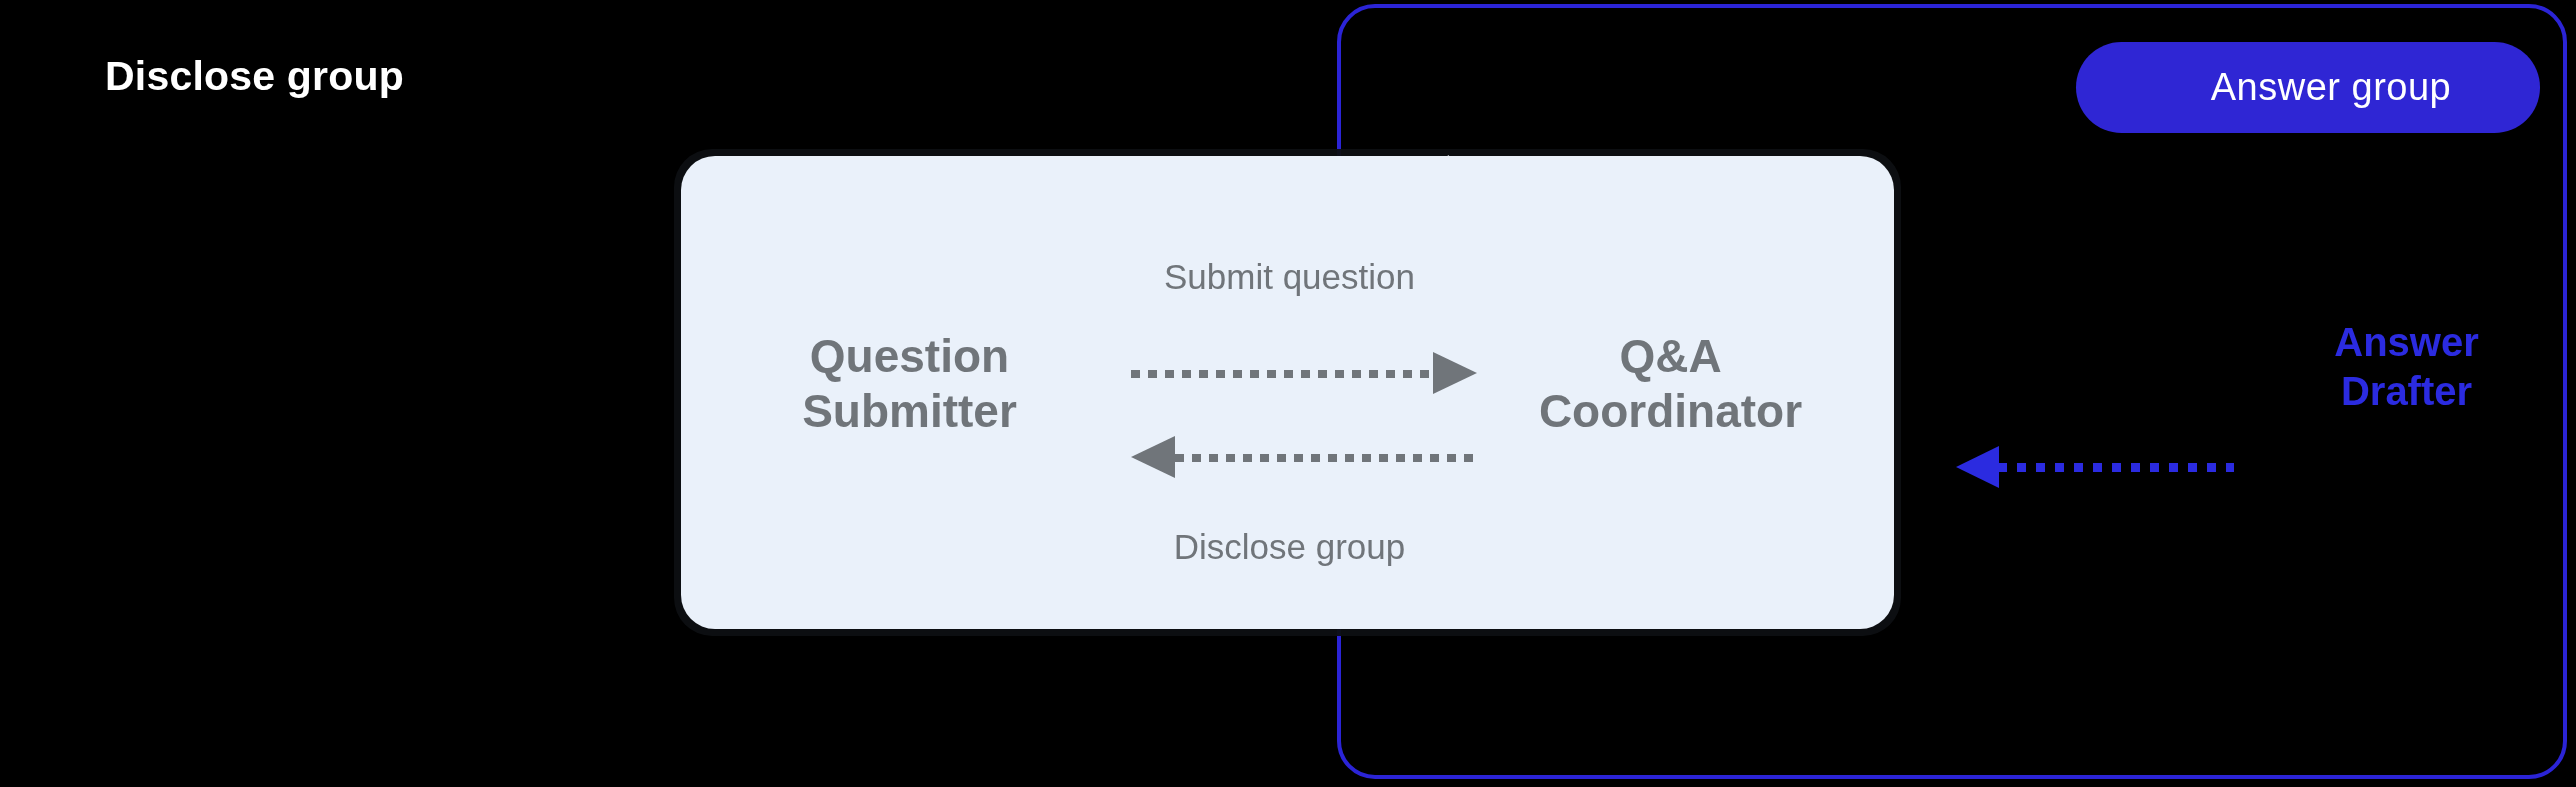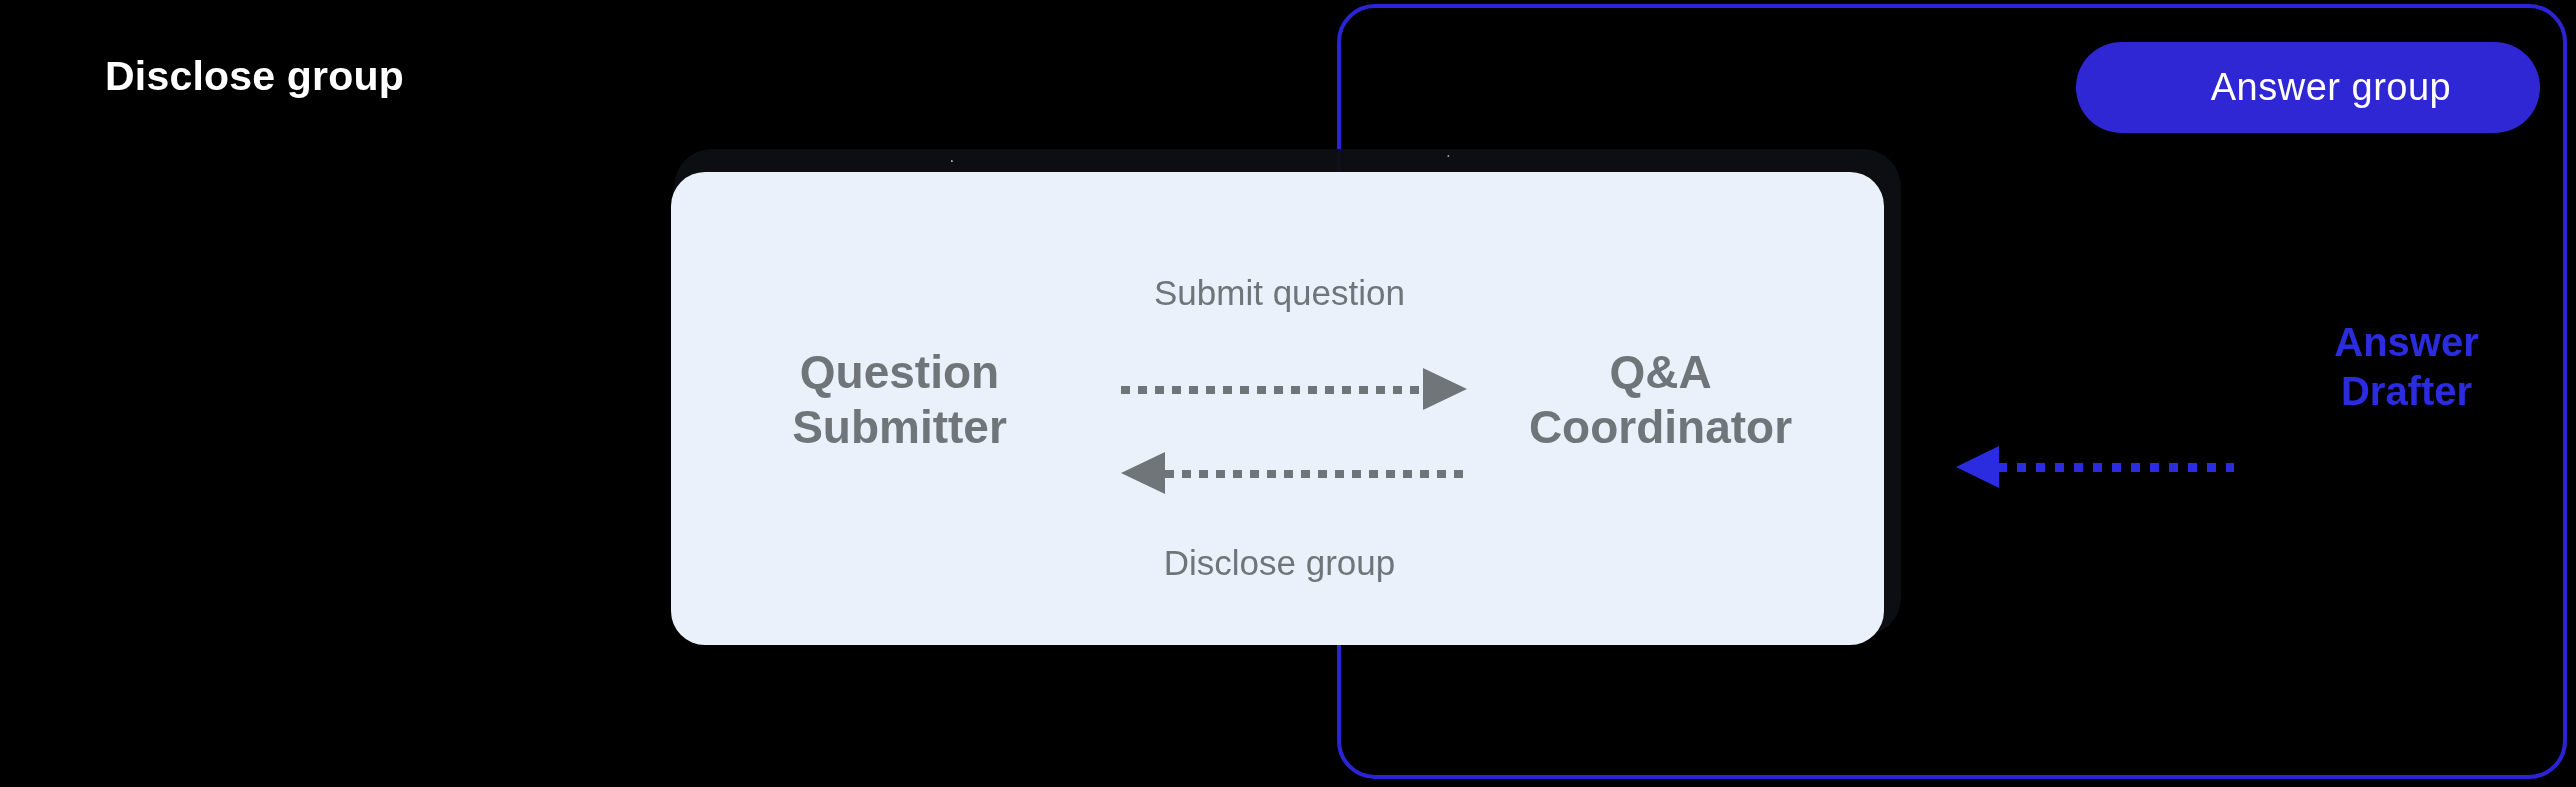--- a/index.html
+++ b/index.html
@@ -103,28 +103,27 @@
       radial-gradient(circle at 97% 52%, #bcc1c7 0.9px, transparent 1.2px),
       radial-gradient(circle at 5% 72%, #d5d9de 0.8px, transparent 1.1px),
       radial-gradient(circle at 18% 95%, #c8ccd2 0.9px, transparent 1.2px),
       radial-gradient(circle at 48% 97%, #dde1e6 0.9px, transparent 1.2px),
       radial-gradient(circle at 74% 93%, #b6bbc1 0.8px, transparent 1.1px),
       radial-gradient(circle at 91% 88%, #d0d4d9 0.9px, transparent 1.2px);
     opacity: 0.85;
   }
   .card {
     position: absolute;
-    left: 5px;
+    left: 15px;
     top: 15px;
     width: 1213px;
     height: 473px;
     background: #eaf1fa;
     border-radius: 34px;
     box-sizing: border-box;
-    margin-top: 16px;
   }
 
   
   .agent-label {
     position: absolute;
     font-size: 46px;
     font-weight: bold;
     color: #70757a;
     line-height: 55px;
     text-align: center;

